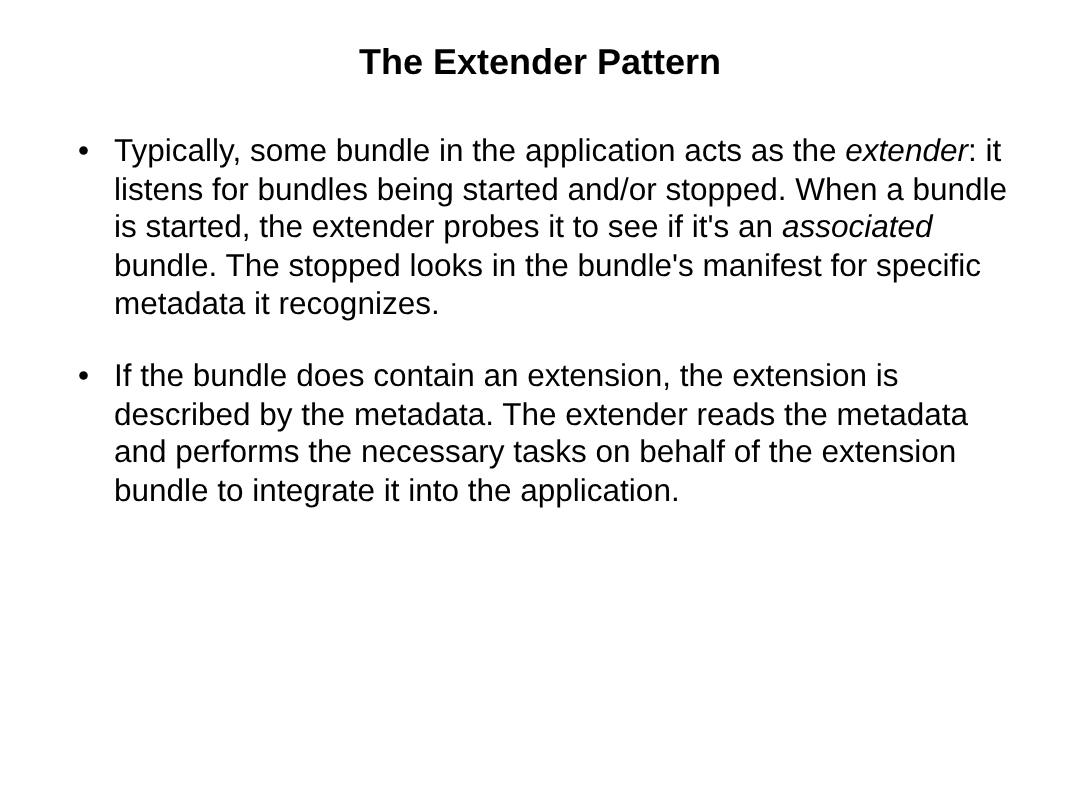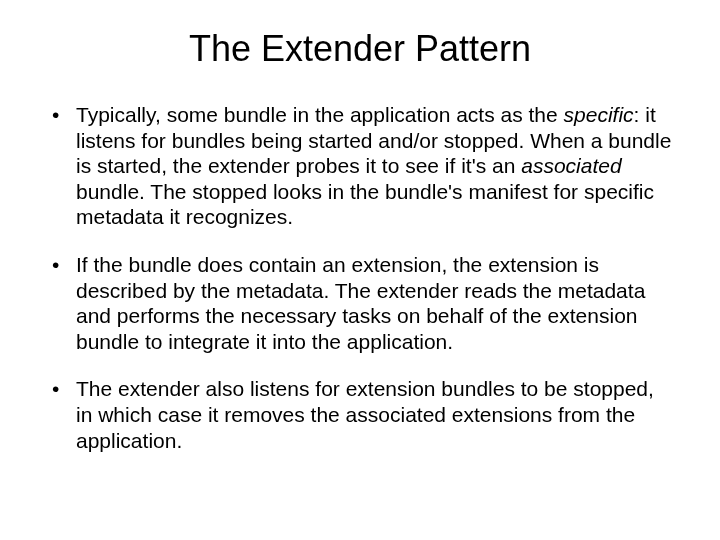--- a/index.html
+++ b/index.html
@@ -11,24 +11,24 @@
     font-family: Arial, Helvetica, sans-serif;
     color: #000000;
   }
   .slide {
     box-sizing: border-box;
     width: 720px;
     height: 540px;
     padding: 20px 48px 40px 48px;
   }
   .title {
-    font-size: 36px;
+    font-size: 24px;
     text-align: center;
     margin: 8px 0 32px 0;
-    font-weight: normal;
+    font-weight: bold;
   }
   ul.bullets {
     list-style: none;
     padding: 0;
     margin: 0;
   }
   ul.bullets > li {
     position: relative;
     padding-left: 28px;
     font-size: 21px;
@@ -45,22 +45,19 @@
   }
   .italic { font-style: italic; }
 </style>
 </head>
 <body>
 
 <div class="slide">
   <h1 class="title">The Extender Pattern</h1>
   <ul class="bullets">
     <li>
-      <span>Typically, some bundle in the application acts as the </span><span class="italic">specific</span><span>: it listens for bundles being started and/or stopped. When a bundle is started, the extender probes it to see if it's an </span><span class="italic">associated</span><span> bundle. The stopped looks in the bundle's manifest for specific metadata it recognizes.</span>
+      <span>Typically, some bundle in the application acts as the </span><span class="italic">extender</span><span>: it listens for bundles being started and/or stopped. When a bundle is started, the extender probes it to see if it's an </span><span class="italic">associated</span><span> bundle. The stopped looks in the bundle's manifest for specific metadata it recognizes.</span>
     </li>
     <li>
       <span>If the bundle does contain an extension, the extension is described by the metadata. The extender reads the metadata and performs the necessary tasks on behalf of the extension bundle to integrate it into the application.</span><span class="italic"></span><span></span><span class="italic"></span><span></span>
-    </li>
-    <li>
-      <span>The extender also listens for extension bundles to be stopped, in which case it removes the associated extensions from the application.</span><span class="italic"></span><span></span><span class="italic"></span><span></span>
     </li>
   </ul>
 </div>
 
 </body></html>

